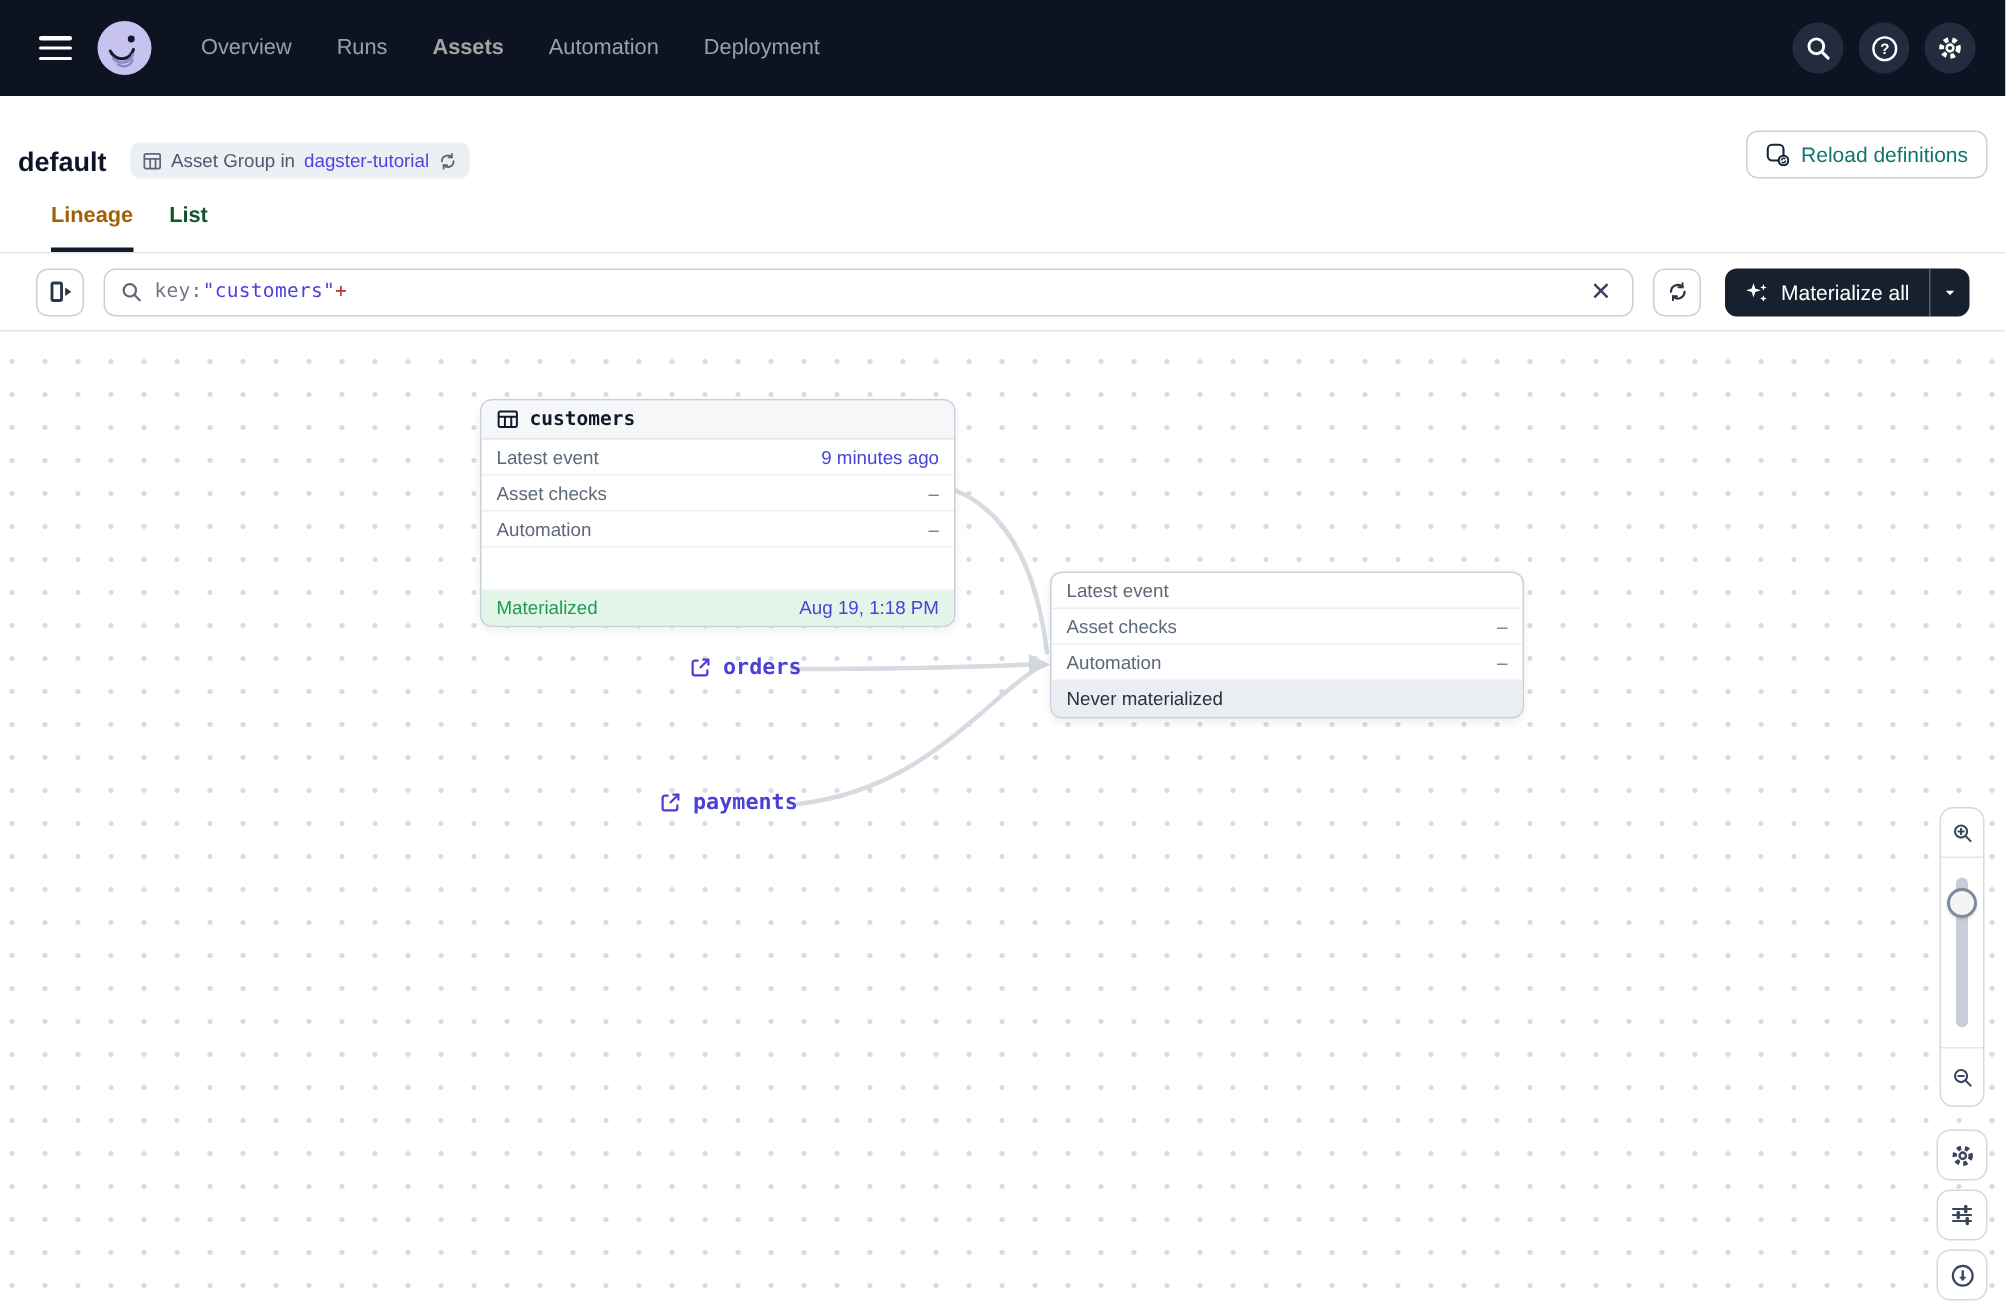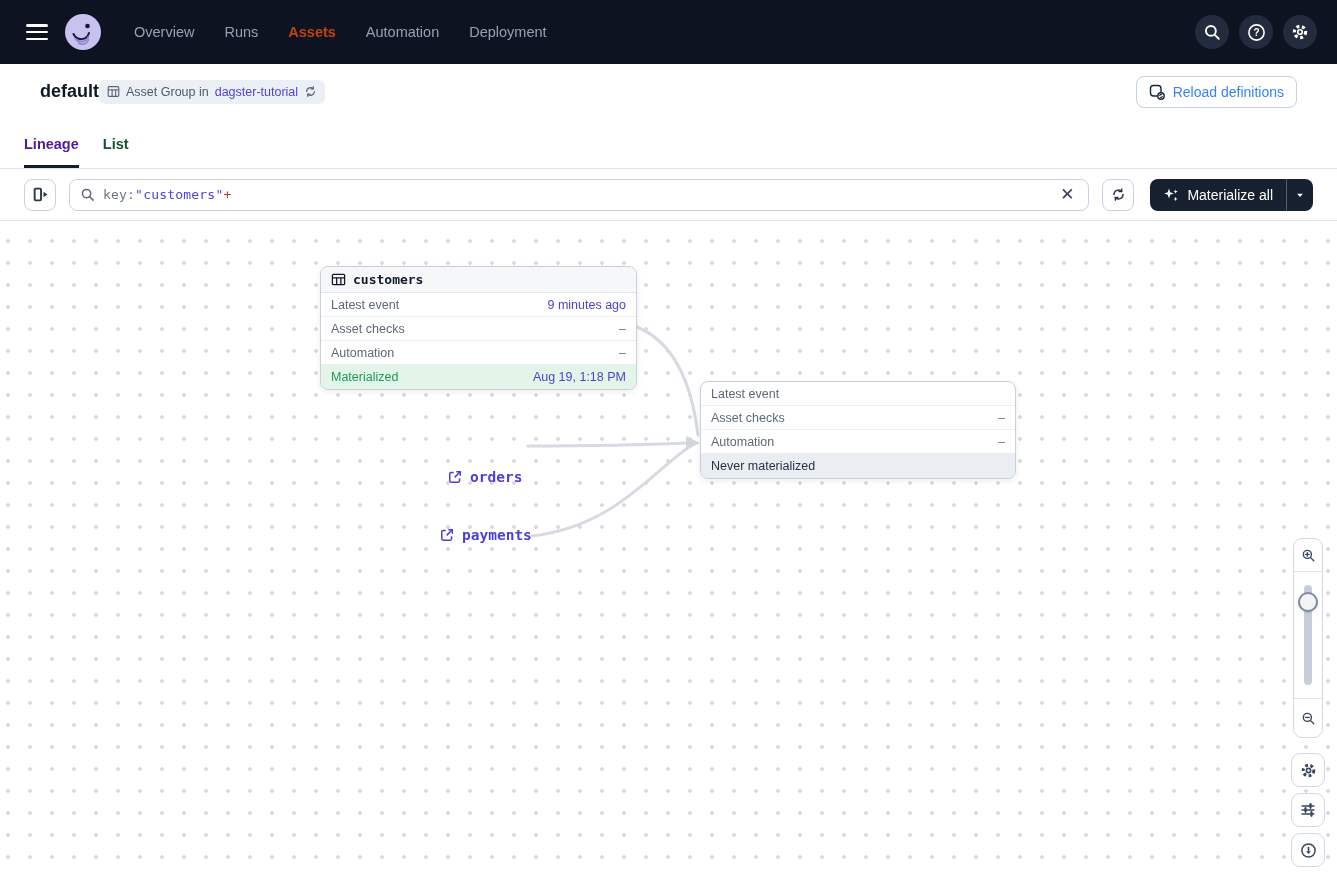--- a/index.html
+++ b/index.html
@@ -7,43 +7,43 @@
     font-family:"Liberation Sans", sans-serif; }
   .mono { font-family:"DejaVu Sans Mono", monospace; }
 
   
   .nav { height:64px; background:#0D1320; display:flex; align-items:center; padding:0 20px; }
   .hamburger { width:22px; height:16px; display:flex; flex-direction:column; justify-content:space-between; cursor:pointer; margin-left:6px; }
   .hamburger span { display:block; height:2.5px; background:#fff; border-radius:2px; }
   .logo { width:38px; height:38px; margin-left:16px; cursor:pointer; }
   .nav-links { display:flex; align-items:center; gap:30px; margin-left:32px; }
   .nav-link { font-size:14.5px; font-weight:500; color:#97A0B2; text-decoration:none; cursor:pointer; }
-  .nav-link.active { color:#c2410c; font-weight:700; }
+  .nav-link.active { color:#a3a3a3; font-weight:700; }
   .nav-actions { margin-left:auto; display:flex; gap:10px; }
   .nav-icon-btn { width:34px; height:34px; border-radius:50%; background:#232C3E; color:#fff;
     display:flex; align-items:center; justify-content:center; cursor:pointer; border:none; }
 
   
-  .header { height:55px; display:flex; align-items:center; padding:0 40px; }
+  .header { height:55px; display:flex; align-items:flex-end; padding:0 12px; gap:16px; }
   .page-title { font-size:18px; font-weight:700; color:#0D1626; }
   .group-badge { display:flex; align-items:center; gap:6px; height:24px; background:#ECF0F4;
     border-radius:6px; padding:0 8px; font-size:12.5px; color:#4C5A6E; }
   .group-badge a { color:#4F43DD; text-decoration:none; cursor:pointer; }
   .badge-icon, .badge-refresh { color:#5A6678; display:flex; }
   .badge-refresh { cursor:pointer; }
   .reload-btn { margin-left:auto; height:32px; display:flex; align-items:center; gap:8px;
     border:1px solid #C9D1DC; border-radius:8px; background:#fff; padding:0 12px;
-    font-size:14px; color:#3b82f6; cursor:pointer; }
+    font-size:14px; color:#0f766e; cursor:pointer; }
 
   
   .tabs-row { height:50px; display:flex; align-items:stretch; padding:0 24px; border-bottom:1px solid #E1E5EA; }
   .tabs { display:flex; gap:24px; }
   .tab { display:flex; align-items:center; font-size:14.5px; font-weight:600; color:#14532d;
     cursor:pointer; border-bottom:3px solid transparent; padding-top:3px; }
-  .tab.active { color:#4c1d95; border-bottom-color:#131C2B; }
+  .tab.active { color:#a16207; border-bottom-color:#131C2B;margin-left:10px; }
   .view-lineage { margin-left:auto; display:flex; align-items:center; gap:6px; color:#4F43DD;
     font-size:14px; cursor:pointer; text-decoration:none; }
 
   
   .toolbar { height:52px; display:flex; align-items:center; padding:0 24px; gap:13px; border-bottom:1px solid #E1E5EA; }
   .sq-btn { width:32px; height:32px; border:1px solid #C9D1DC; border-radius:8px; background:#fff;
     display:flex; align-items:center; justify-content:center; color:#2B3648; cursor:pointer; flex:none; }
   .search-box { flex:1; height:32px; border:1px solid #C9D1DC; border-radius:8px; display:flex;
     align-items:center; padding:0 10px; gap:8px; cursor:text; background:#fff; }
   .search-box .q { font-size:13px; letter-spacing:.2px; }
@@ -63,21 +63,21 @@
   .asset-node { position:absolute; background:#fff; border:1px solid #C9D0DA; border-radius:8px;
     box-shadow:0 2px 6px rgba(16,24,40,.08); width:317px; cursor:pointer; overflow:hidden; }
   .node-head { display:flex; align-items:flex-start; gap:7px; padding:5px 10px; background:#F6F7F9;
     border-bottom:1px solid #E2E6EB; color:#101A2B; }
   .node-title { font-size:13px; font-weight:700; color:#0F1B2A; }
   .node-row { height:24px; display:flex; align-items:center; justify-content:space-between; padding:0 10px; font-size:12.5px; }
   .node-row:not(:last-child) { border-bottom:1px solid #ECEFF2; }
   .row-label { color:#5D6878; }
   .row-value { color:#6B7687; }
   .row-value.link { color:#4A44D4; cursor:pointer; }
-  .node-row.materialized { background:#E3F4E9; }
+  .node-row.materialized { background:#E3F4E9;margin-top:28px; }
   .node-row.materialized .row-label { color:#1E9B55; }
   .node-row.never { background:#EAEEF2; }
   .node-row.never .row-label { color:#273242; }
 
   .link-node { position:absolute; display:flex; align-items:center; gap:8px; color:#4A3FD6;
     cursor:pointer; font-size:14.5px; font-weight:700; }
 
   
   .controls { position:absolute; top:317px; right:12px; width:34px; display:flex; flex-direction:column; align-items:center; }
   .zoom-group { width:30px; height:200px; background:#fff; border:1px solid #D3D9E0; border-radius:9px;
@@ -276,21 +276,21 @@
     <div class="node-row">
       <span class="row-label">Automation</span>
       <span class="row-value">–</span>
     </div>
     <div class="node-row never">
       <span class="row-label">Never materialized</span>
       <span class="row-value"></span>
     </div>
   </div>
 
-  <div class="link-node mono" style="left:448px; top:216px;margin-top:32px;">
+  <div class="link-node mono" style="left:460px; top:216px;">
     <span style="display:flex">
       <svg width="14" height="14" viewBox="0 0 16 16" fill="none" stroke="currentColor" stroke-width="1.7">
           <path d="M6.5 2.8H3.6A1.6 1.6 0 0 0 2 4.4v8A1.6 1.6 0 0 0 3.6 14h8a1.6 1.6 0 0 0 1.6-1.6V9.5"></path>
           <path d="M9.5 2H14v4.5"></path>
           <path d="M13.7 2.3 7.6 8.4"></path>
         </svg>
     </span>
     <span>orders</span>
   </div>
   <div class="link-node mono" style="left:440px; top:306px;">

